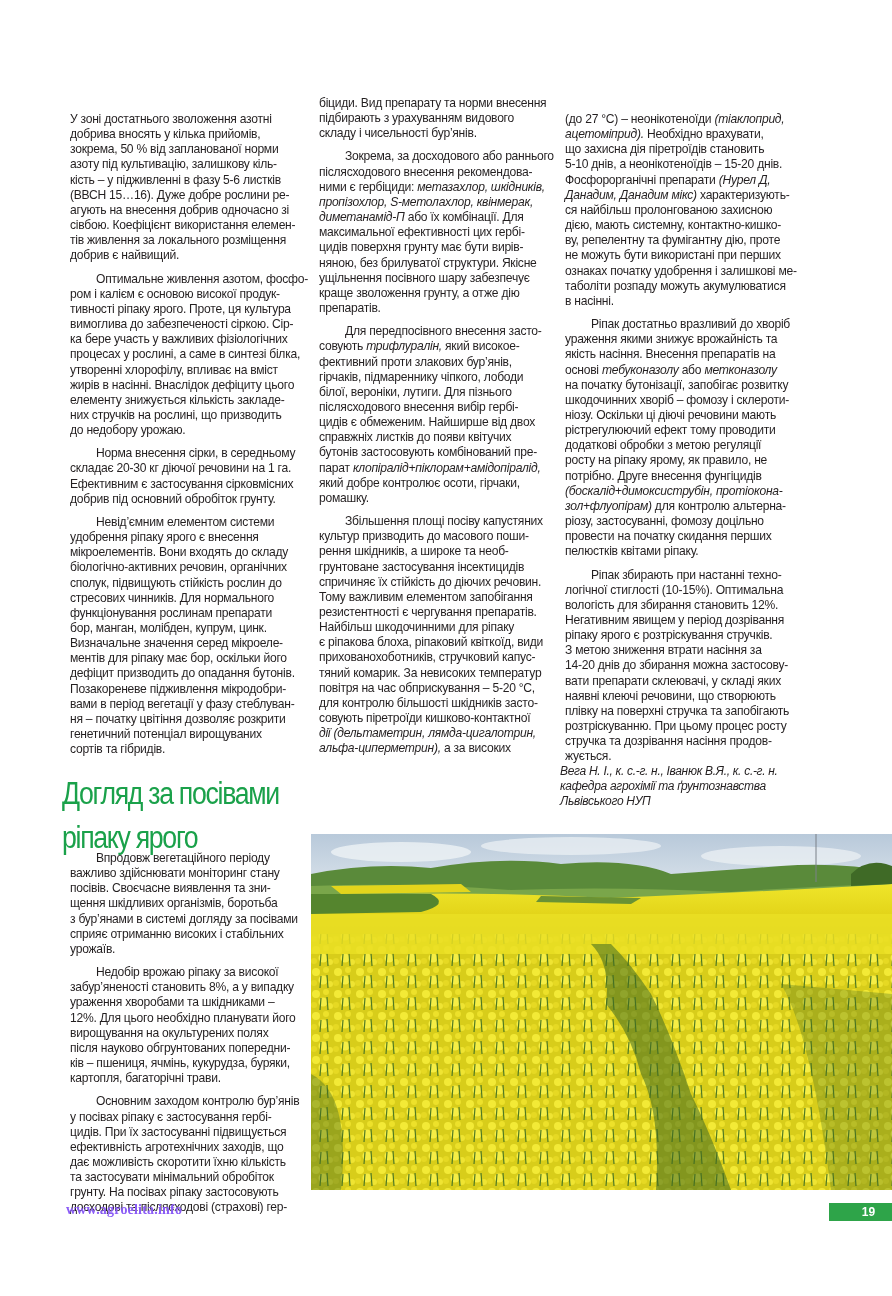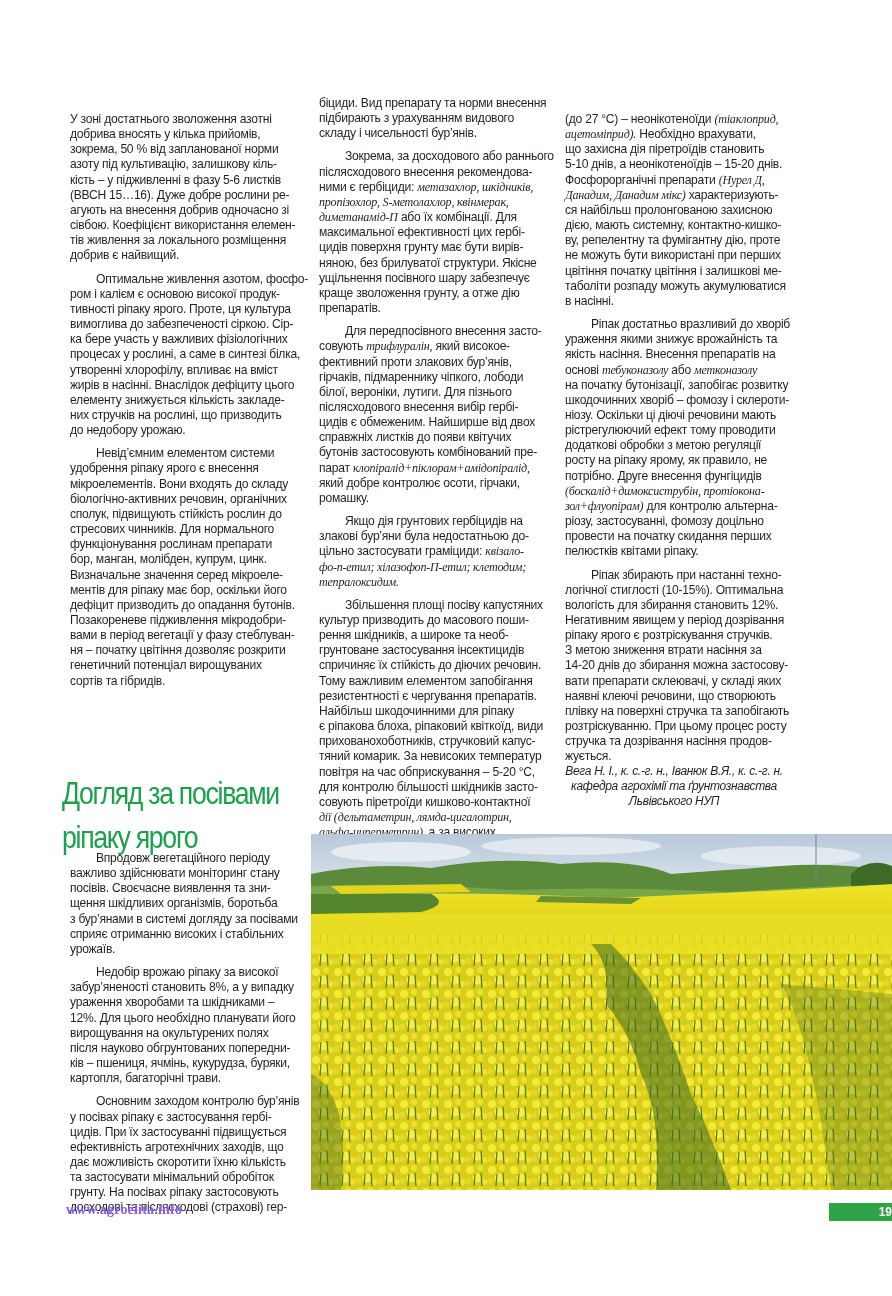--- a/index.html
+++ b/index.html
@@ -8,57 +8,57 @@
       font-family: "Liberation Sans", "DejaVu Sans", sans-serif;
       color: #231f20;
     }
     .col {
       position: absolute;
       font-size: 12.1px;
       line-height: 15.15px;
       letter-spacing: -0.25px;
     }
     .col p { margin: 8px; text-indent: 0; }
-    .col i { font-style: italic; font-family: Liberation Serif, serif; }
+    .col i { font-style: italic; }
     #col1 { left: 62px; top: 104px; width: 238px; }
     #col2 { left: 311px; top: 88px; width: 240px; }
     #col3 { left: 557px; top: 104px; width: 240px; }
     #col1b { left: 62px; top: 843px; width: 238px; }
     .line { display: block; white-space: nowrap; }
 
     #section-heading {
       position: absolute; left: 62px; top: 746px; width: 240px;
       font-family: "Liberation Sans Narrow", "Liberation Sans", sans-serif;
       font-size: 31px; line-height: 44px; letter-spacing: -1.5px;
       color: #1aa14a; font-weight: normal;
       transform: scaleX(0.86); transform-origin: left top;
     }
 
     #byline {
       position: absolute; left: 560px; top: 764px; width: 228px;
-      text-align: center; font-style: italic;
+      text-align: left; font-style: italic;
       font-size: 12px; line-height: 15.2px; letter-spacing: -0.3px;
     }
 
     #photo {
       position: absolute; left: 311px; top: 834px; width: 581px; height: 356px;
       overflow: hidden; background: #e6dc1c;
     }
     #photo svg { display: block; }
 
     #footer-url {
       position: absolute; left: 66px; top: 1202px;
       font-family: "Liberation Serif", "DejaVu Serif", serif;
       font-weight: bold; font-size: 14px; color: #8b5cf6; letter-spacing: 0.2px;
     }
     #page-number-box {
       position: absolute; left: 829px; top: 1203px; width: 63px; height: 18px;
       background: #2ea449; color: #ffffff;
       font-family: "Liberation Sans", sans-serif; font-weight: bold; font-size: 12px;
-      line-height: 18px; text-align: right; padding-left: 16px; box-sizing: border-box;
+      line-height: 18px; text-align: center; padding-left: 16px; box-sizing: border-box;
     }
   </style>
 </head>
 <body>
 
 <div id="col1" class="col">
     <p>
       <span class="line">У зоні достатнього зволоження азотні</span>
       <span class="line">добрива вносять у кілька прийомів,</span>
       <span class="line">зокрема, 50 % від запланованої норми</span>
@@ -75,20 +75,26 @@
       <span class="line">ром і калієм є основою високої продук-</span>
       <span class="line">тивності ріпаку ярого. Проте, ця культура</span>
       <span class="line">вимоглива до забезпеченості сіркою. Сір-</span>
       <span class="line">ка бере участь у важливих фізіологічних</span>
       <span class="line">процесах у рослині, а саме в синтезі білка,</span>
       <span class="line">утворенні хлорофілу, впливає на вміст</span>
       <span class="line">жирів в насінні. Внаслідок дефіциту цього</span>
       <span class="line">елементу знижується кількість закладе-</span>
       <span class="line">них стручків на рослині, що призводить</span>
       <span class="line">до недобору урожаю.</span>
+    </p>
+    <p>
+      <span class="line" style="text-indent: 26px;">Норма внесення сірки, в середньому</span>
+      <span class="line">складає 20-30 кг діючої речовини на 1 га.</span>
+      <span class="line">Ефективним є застосування сірковмісних</span>
+      <span class="line">добрив під основний обробіток грунту.</span>
     </p>
     <p>
       <span class="line" style="text-indent: 26px;">Невід’ємним елементом системи</span>
       <span class="line">удобрення ріпаку ярого є внесення</span>
       <span class="line">мікроелементів. Вони входять до складу</span>
       <span class="line">біологічно-активних речовин, органічних</span>
       <span class="line">сполук, підвищують стійкість рослин до</span>
       <span class="line">стресових чинників. Для нормального</span>
       <span class="line">функціонування рослинам препарати</span>
       <span class="line">бор, манган, молібден, купрум, цинк.</span>
@@ -167,27 +173,20 @@
       <span class="line">білої, вероніки, лутиги. Для пізнього</span>
       <span class="line">післясходового внесення вибір гербі-</span>
       <span class="line">цидів є обмеженим. Найширше від двох</span>
       <span class="line">справжніх листків до появи квітучих</span>
       <span class="line">бутонів застосовують комбінований пре-</span>
       <span class="line">парат <i>клопіралід+піклорам+амідопіралід,</i></span>
       <span class="line">який добре контролює осоти, гірчаки,</span>
       <span class="line">ромашку.</span>
     </p>
     <p>
-      <span class="line" style="text-indent: 26px;">Якщо дія грунтових гербіцидів на</span>
-      <span class="line">злакові бур’яни була недостатньою до-</span>
-      <span class="line">цільно застосувати граміциди: <i>квізало-</i></span>
-      <span class="line"><i>фо-п-етил; хілазофоп-П-етил; клетодим;</i></span>
-      <span class="line"><i>тепралоксидим.</i></span>
-    </p>
-    <p>
       <span class="line" style="text-indent: 26px;">Збільшення площі посіву капустяних</span>
       <span class="line">культур призводить до масового поши-</span>
       <span class="line">рення шкідників, а широке та необ-</span>
       <span class="line">грунтоване застосування інсектицидів</span>
       <span class="line">спричиняє їх стійкість до діючих речовин.</span>
       <span class="line">Тому важливим елементом запобігання</span>
       <span class="line">резистентності є чергування препаратів.</span>
       <span class="line">Найбільш шкодочинними для ріпаку</span>
       <span class="line">є ріпакова блоха, ріпаковий квіткоїд, види</span>
       <span class="line">прихованохоботників, стручковий капус-</span>
@@ -205,21 +204,21 @@
       <span class="line">(до 27 °С) – неонікотеноїди <i>(тіаклоприд,</i></span>
       <span class="line"><i>ацетоміприд).</i> Необхідно врахувати,</span>
       <span class="line">що захисна дія піретроїдів становить</span>
       <span class="line">5-10 днів, а неонікотеноїдів – 15-20 днів.</span>
       <span class="line">Фосфорорганічні препарати <i>(Нурел Д,</i></span>
       <span class="line"><i>Данадим, Данадим мікс)</i> характеризують-</span>
       <span class="line">ся найбільш пролонгованою захисною</span>
       <span class="line">дією, мають системну, контактно-кишко-</span>
       <span class="line">ву, репелентну та фумігантну дію, проте</span>
       <span class="line">не можуть бути використані при перших</span>
-      <span class="line">цвітіння початку цвітіння і залишкові ме-</span>
+      <span class="line">ознаках початку удобрення і залишкові ме-</span>
       <span class="line">таболіти розпаду можуть акумулюватися</span>
       <span class="line">в насінні.</span>
     </p>
     <p>
       <span class="line" style="text-indent: 26px;">Ріпак достатньо вразливий до хворіб</span>
       <span class="line">ураження якими знижує врожайність та</span>
       <span class="line">якість насіння. Внесення препаратів на</span>
       <span class="line">основі <i>тебуконазолу</i> або <i>метконазолу</i></span>
       <span class="line">на початку бутонізації, запобігає розвитку</span>
       <span class="line">шкодочинних хворіб – фомозу і склероти-</span>

